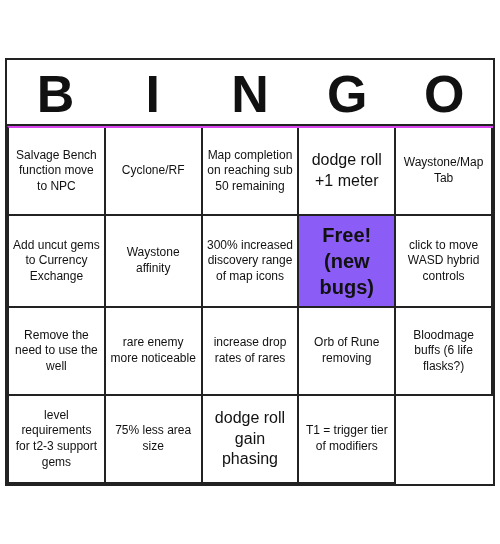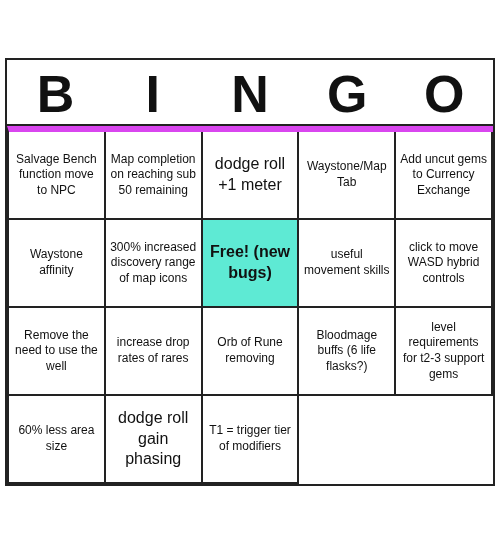--- a/index.html
+++ b/index.html
@@ -28,21 +28,21 @@
       font-weight: bold;
       color: #111;
       line-height: 1;
       width: 80px;
       text-align: center;
     }
     .bingo-grid {
       display: grid;
       grid-template-columns: repeat(5, 1fr);
       border-left: 2px solid #222;
-      border-top: 6px solid #d946ef;
+      border-top: 2px solid #d946ef;
     }
     .bingo-cell {
       border-right: 2px solid #222;
       border-bottom: 2px solid #222;
       min-height: 88px;
       display: flex;
       align-items: center;
       justify-content: center;
       text-align: center;
       padding: 6px 4px;
@@ -53,49 +53,50 @@
     }
     .bingo-cell.large-text {
       font-size: 16px;
       font-weight: normal;
     }
     .bingo-cell.medium-text {
       font-size: 14px;
       font-weight: bold;
     }
     .bingo-cell.free-cell {
-      font-size: 16px;
+      font-size: 20px;
       font-weight: bold;
-      background: #5eead4;
+      background: #8b5cf6;
     }
   </style>
 </head>
 <body>
 
 <div class="bingo-card">
   <div class="bingo-title">
     <span>B</span>
     <span>I</span>
     <span>N</span>
     <span>G</span>
     <span>O</span>
   </div>
   <div class="bingo-grid" id="grid-container">
   <div class="bingo-cell">Salvage Bench function move to NPC</div>
+      <div class="bingo-cell">Cyclone/RF</div>
       <div class="bingo-cell">Map completion on reaching sub 50 remaining</div>
       <div class="bingo-cell large-text">dodge roll +1 meter</div>
       <div class="bingo-cell">Waystone/Map Tab</div>
       <div class="bingo-cell">Add uncut gems to Currency Exchange</div>
       <div class="bingo-cell">Waystone affinity</div>
       <div class="bingo-cell">300% increased discovery range of map icons</div>
       <div class="bingo-cell free-cell">Free! (new bugs)</div>
-      <div class="bingo-cell">useful movement skills</div>
       <div class="bingo-cell">click to move WASD hybrid controls</div>
       <div class="bingo-cell">Remove the need to use the well</div>
+      <div class="bingo-cell">rare enemy more noticeable</div>
       <div class="bingo-cell">increase drop rates of rares</div>
       <div class="bingo-cell">Orb of Rune removing</div>
       <div class="bingo-cell">Bloodmage buffs (6 life flasks?)</div>
       <div class="bingo-cell">level requirements for t2-3 support gems</div>
-      <div class="bingo-cell">60% less area size</div>
+      <div class="bingo-cell">75% less area size</div>
       <div class="bingo-cell large-text">dodge roll gain phasing</div>
       <div class="bingo-cell">T1 = trigger tier of modifiers</div>
     </div>
 </div>
 
 </body></html>

